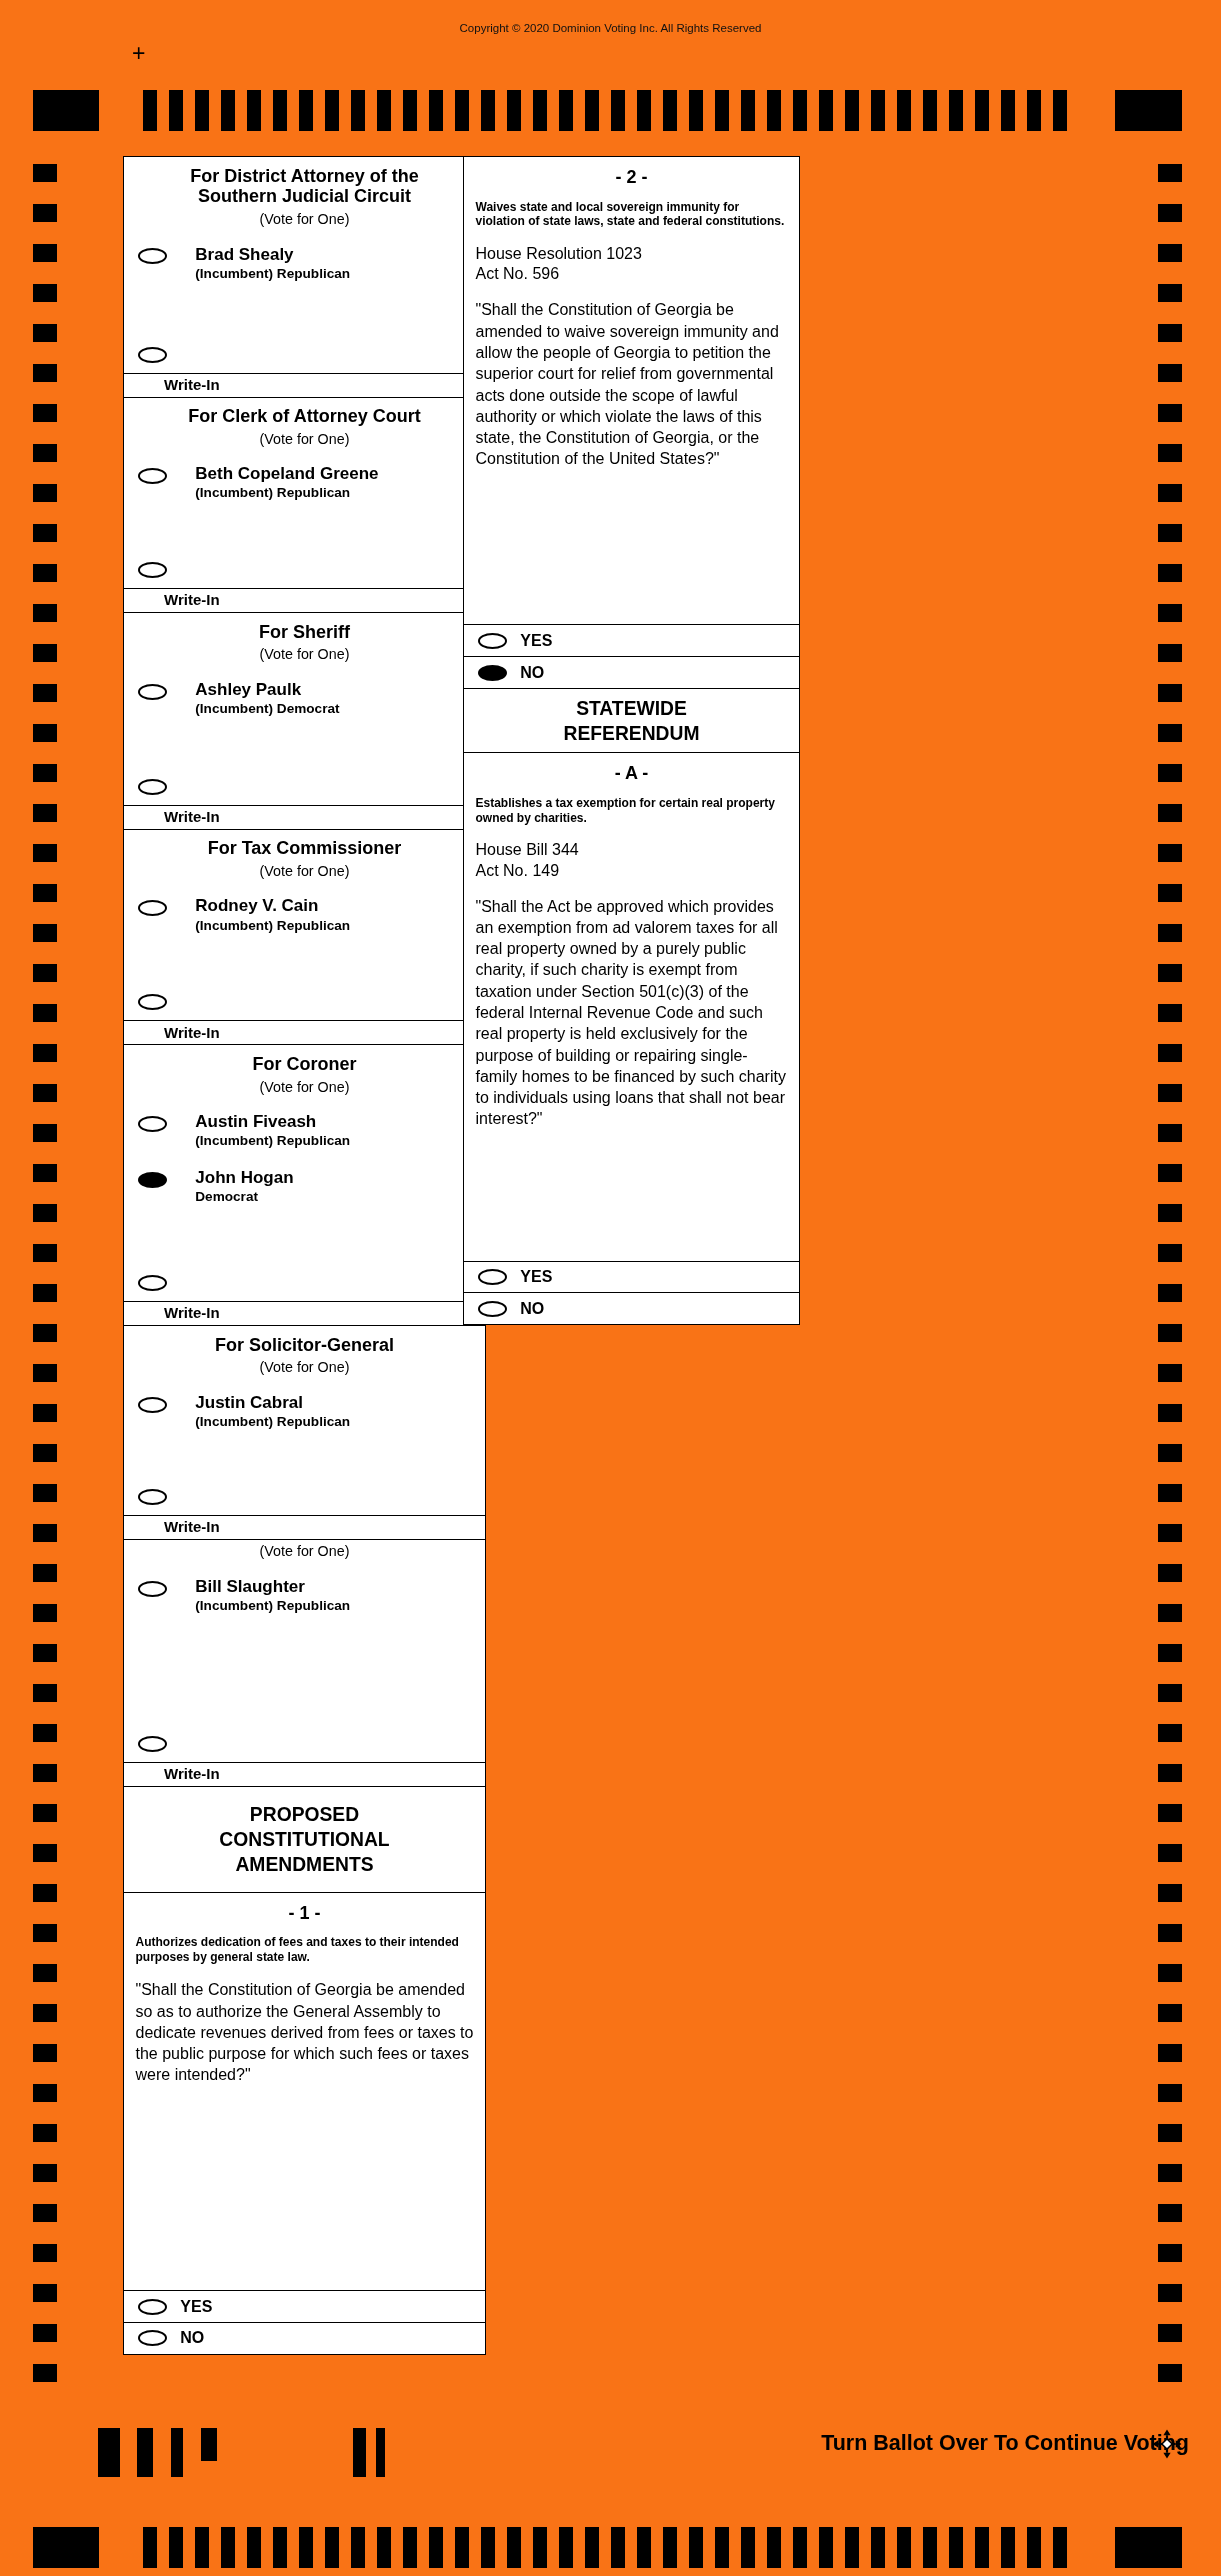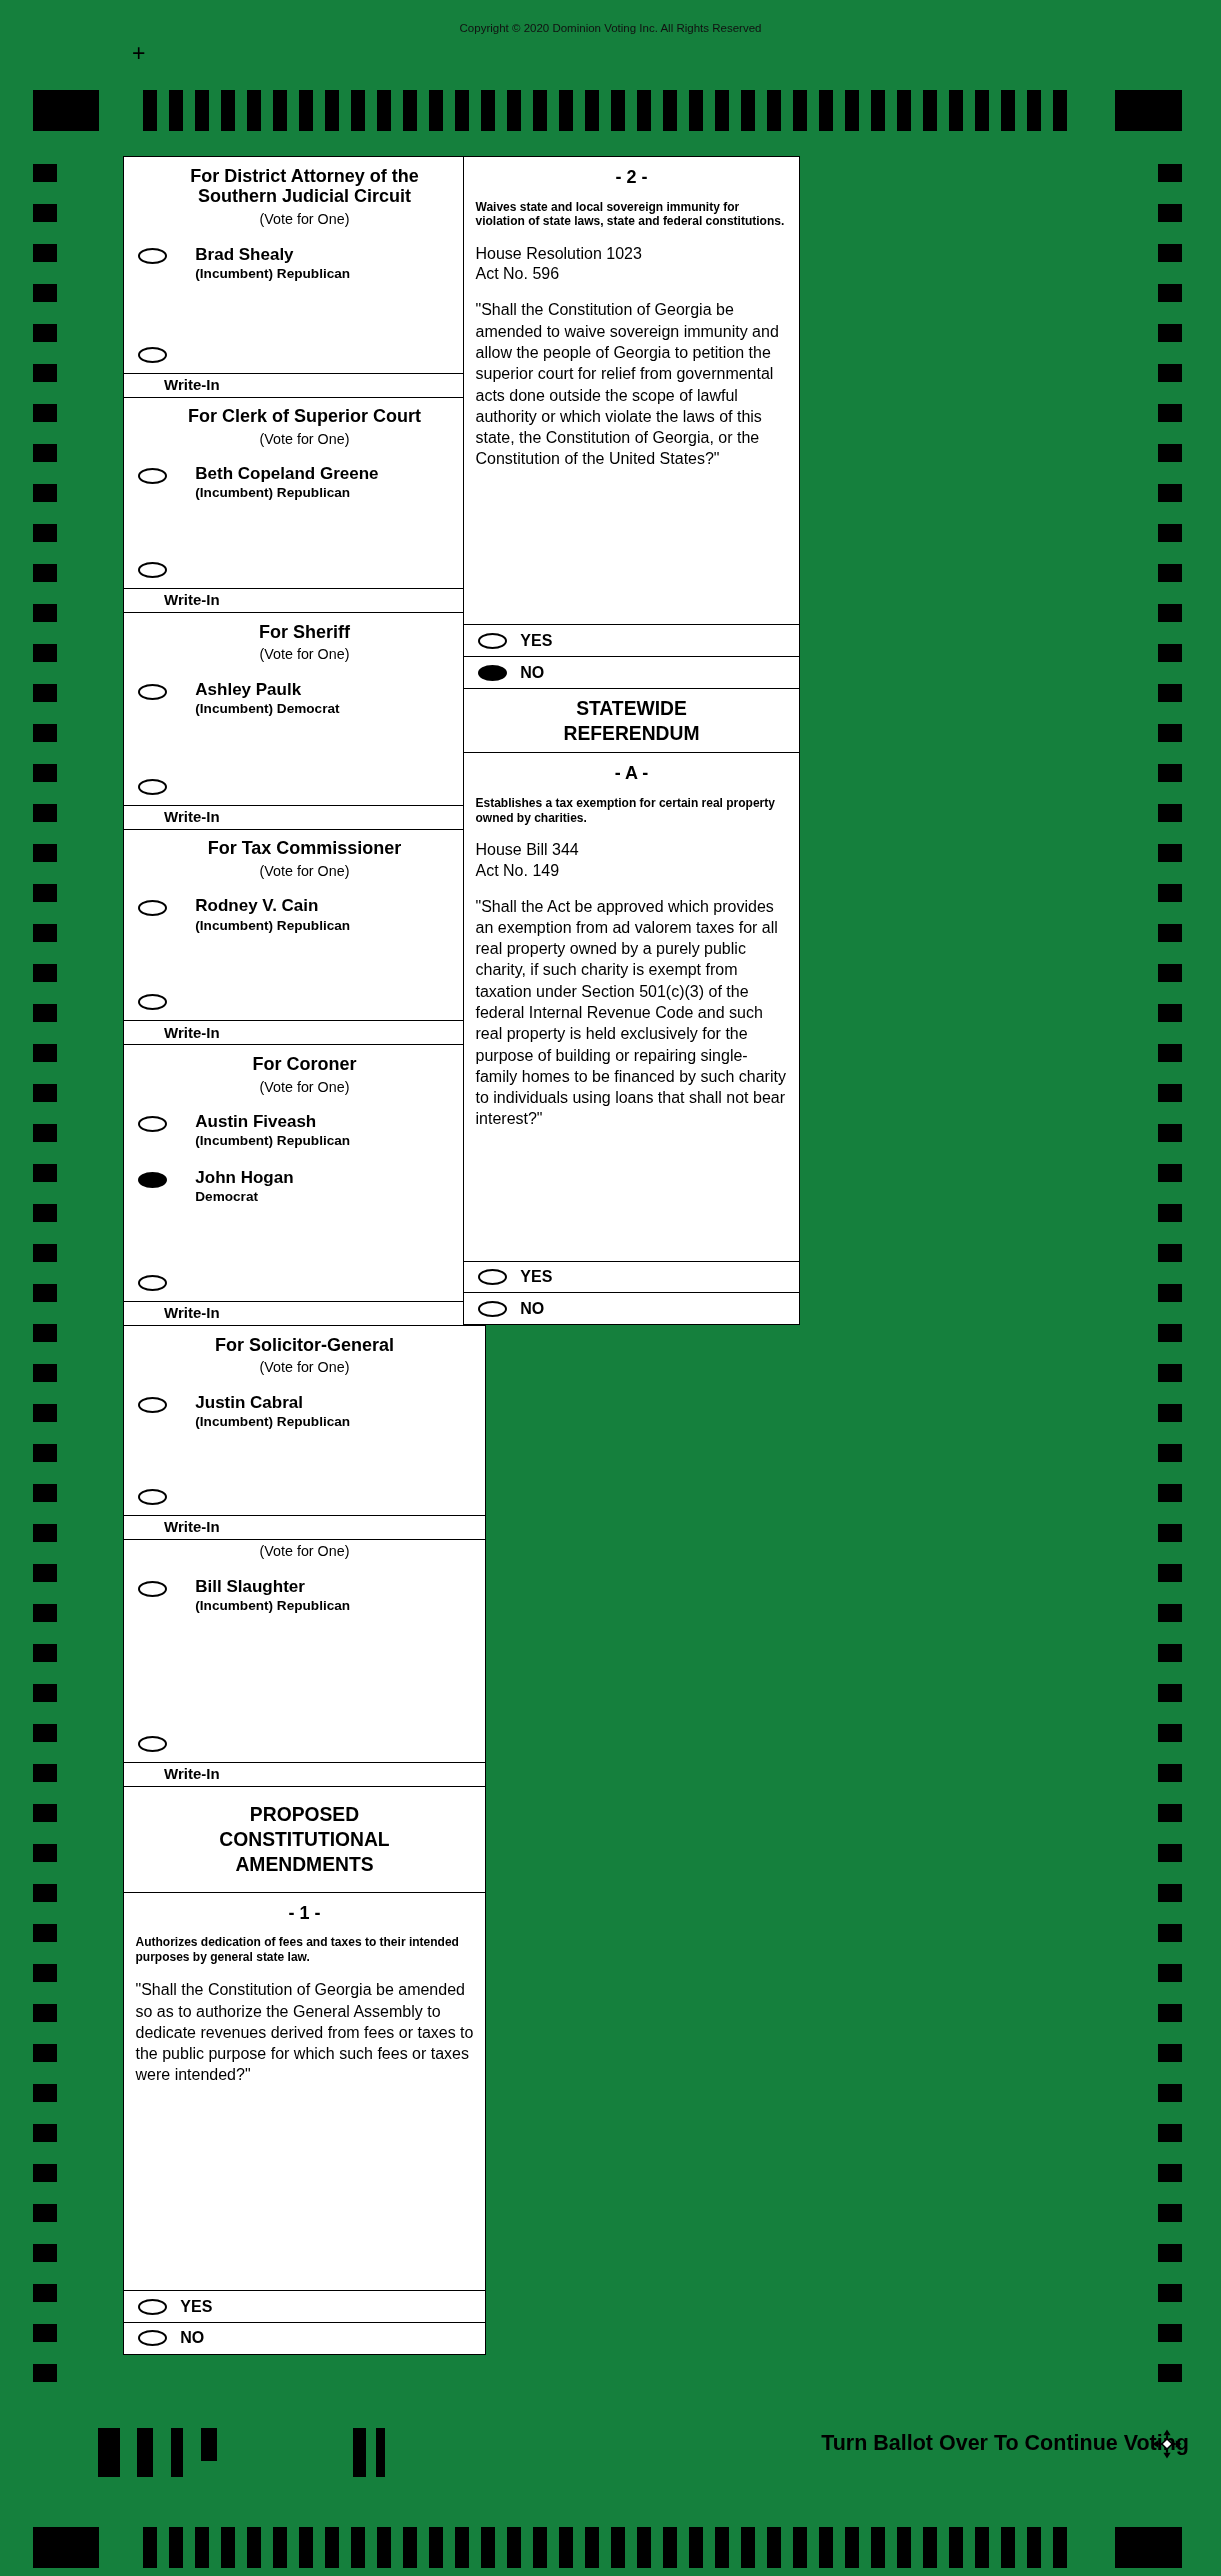--- a/index.html
+++ b/index.html
@@ -1,19 +1,19 @@
 <!DOCTYPE html>
 <html style="font-size:11.5px"><head>
 <meta charset="utf-8">
 <style>
   * { margin:0; padding:0; box-sizing:border-box; }
   html,body { background:#e8e8e8; }
   body { font-family:"Liberation Sans", sans-serif; color:#000; }
   .page {
-    position:relative; width:1221px; height:2576px; background:#15803d;
+    position:relative; width:1221px; height:2576px; background:#f97316;
     overflow:hidden;
   }
   .copyright {
     position:absolute; top:21.5px; left:0; width:100%;
     text-align:center; font-size:11.5px; color:#111;
   }
   .reg-plus {
     position:absolute; left:132px; top:42px;
     font-size:23px; font-weight:400; line-height:1;
   }
@@ -110,21 +110,21 @@
       </div>
       <div class="cand empty">
         <div class="oval"></div>
       </div>
       <div class="writein">
         <div class="writein-label">Write-In</div>
       </div>
     </div>
 
     <div class="box race" style="height:217px">
-      <div class="race-title">For Clerk of Superior Court</div>
+      <div class="race-title">For Clerk of Attorney Court</div>
       <div class="race-instruction">(Vote for One)</div>
       <div class="cand">
         <div class="oval"></div>
         <div>
           <div class="cand-name">Beth Copeland Greene</div>
           <div class="cand-detail">(Incumbent) Republican</div>
         </div>
       </div>
       <div class="cand empty">
         <div class="oval"></div>

